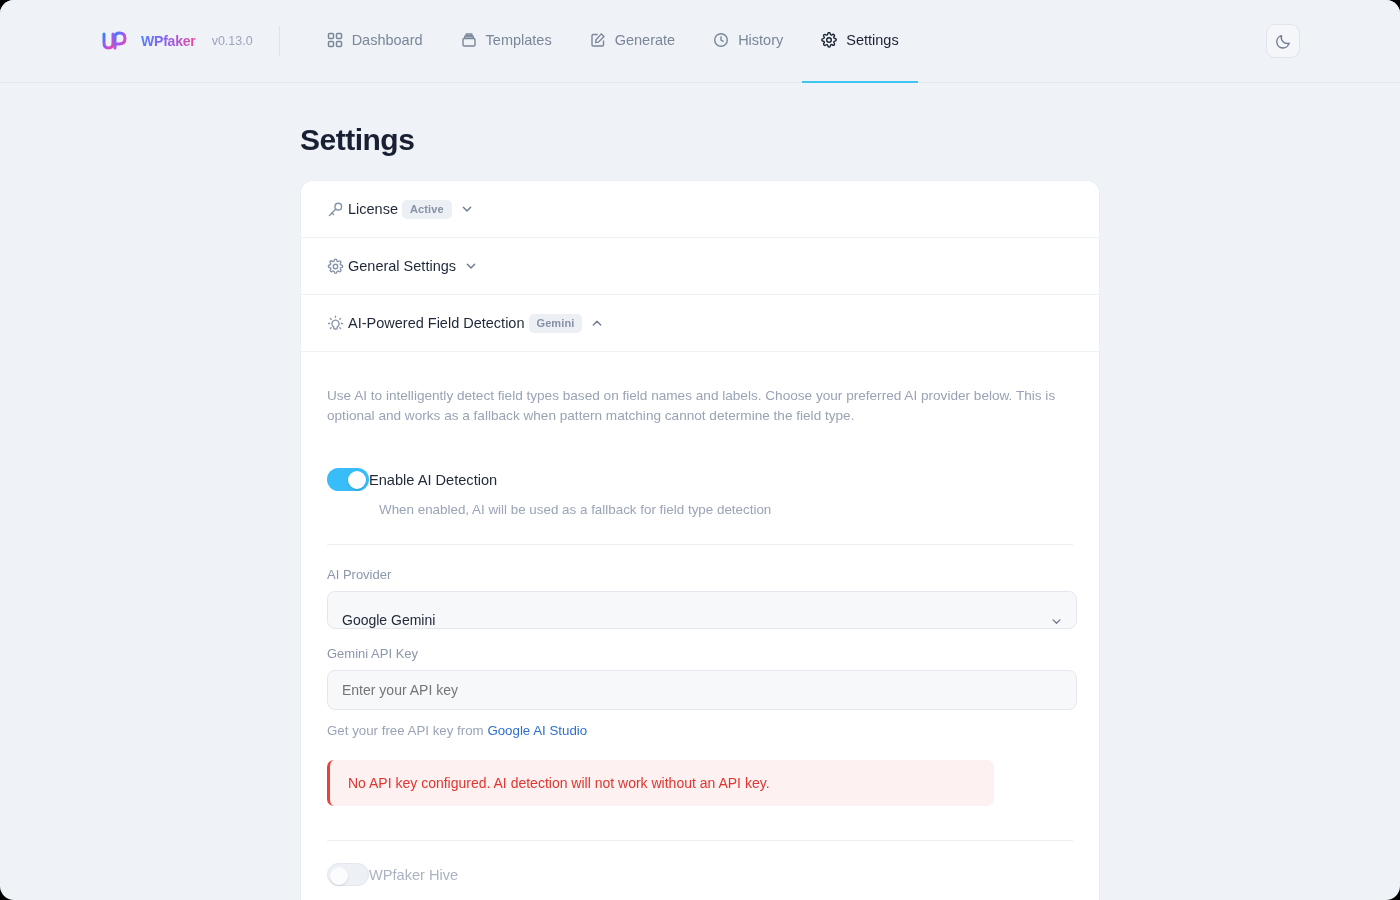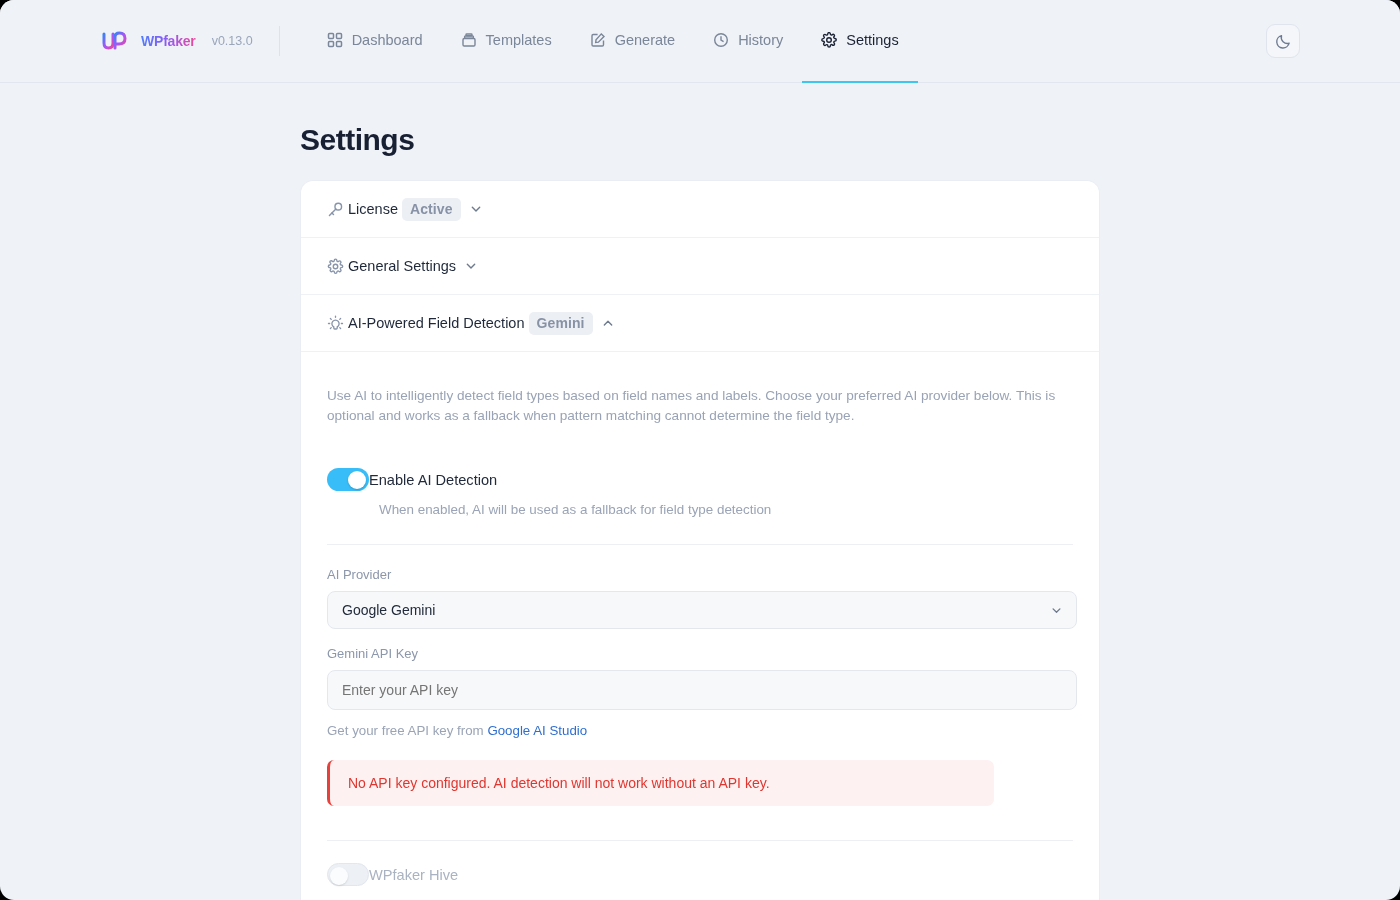--- a/index.html
+++ b/index.html
@@ -75,21 +75,21 @@
 
   .acc-head {
     display: flex; align-items: center; gap: 4px;
     padding: 0 26px; height: 57px;
     border-bottom: 1px solid #eef1f6;
     cursor: pointer;
   }
   .acc-title { font-size: 14.5px; color: #1f2839; }
   .acc-icon { display: flex; color: #8794aa; }
   .badge {
-    font-size: 14px; font-weight: bold; color: #8792a6;
+    font-size: 11px; font-weight: bold; color: #8792a6;
     background: #eceff4; border-radius: 5px;
     padding: 3px 8px 4px; letter-spacing: 0.1px;
   }
   .chev { color: #6e7a8e; display: flex; margin-left: 4px; }
 
   .acc-body { padding: 34px 26px 30px; }
   .desc {
     font-size: 13.6px; line-height: 1.45; color: #99a3b5;
     max-width: 748px;
   }
@@ -114,21 +114,21 @@
   }
   .toggle-hint.muted { color: #c6ccd7; }
 
   .divider { height: 1px; background: #eceff4; margin: 27px 0 22px; }
 
   .field-label { font-size: 13px; color: #8c97ab; margin-bottom: 9px; }
   .select, .textinput {
     width: 750px; height: 38px;
     border: 1px solid #e4e8ee; border-radius: 8px;
     background: #f7f8fa;
-    display: flex; align-items: center;
+    display: flex; align-items: flex-end;
     padding: 0 14px; font-size: 14px; color: #222b3c;
     cursor: pointer; position: relative;
   }
   .select .chev-sm { position: absolute; right: 13px; color: #6e7a8e; display: flex; }
   .textinput { height: 40px; cursor: text; color: #7c8798; }
   .gap { height: 17px; }
   .helper { font-size: 13.3px; color: #9aa4b6; margin-top: 13px; }
   .helper a { color: #2f6fd0; text-decoration: none; cursor: pointer; }
 
   .alert {

